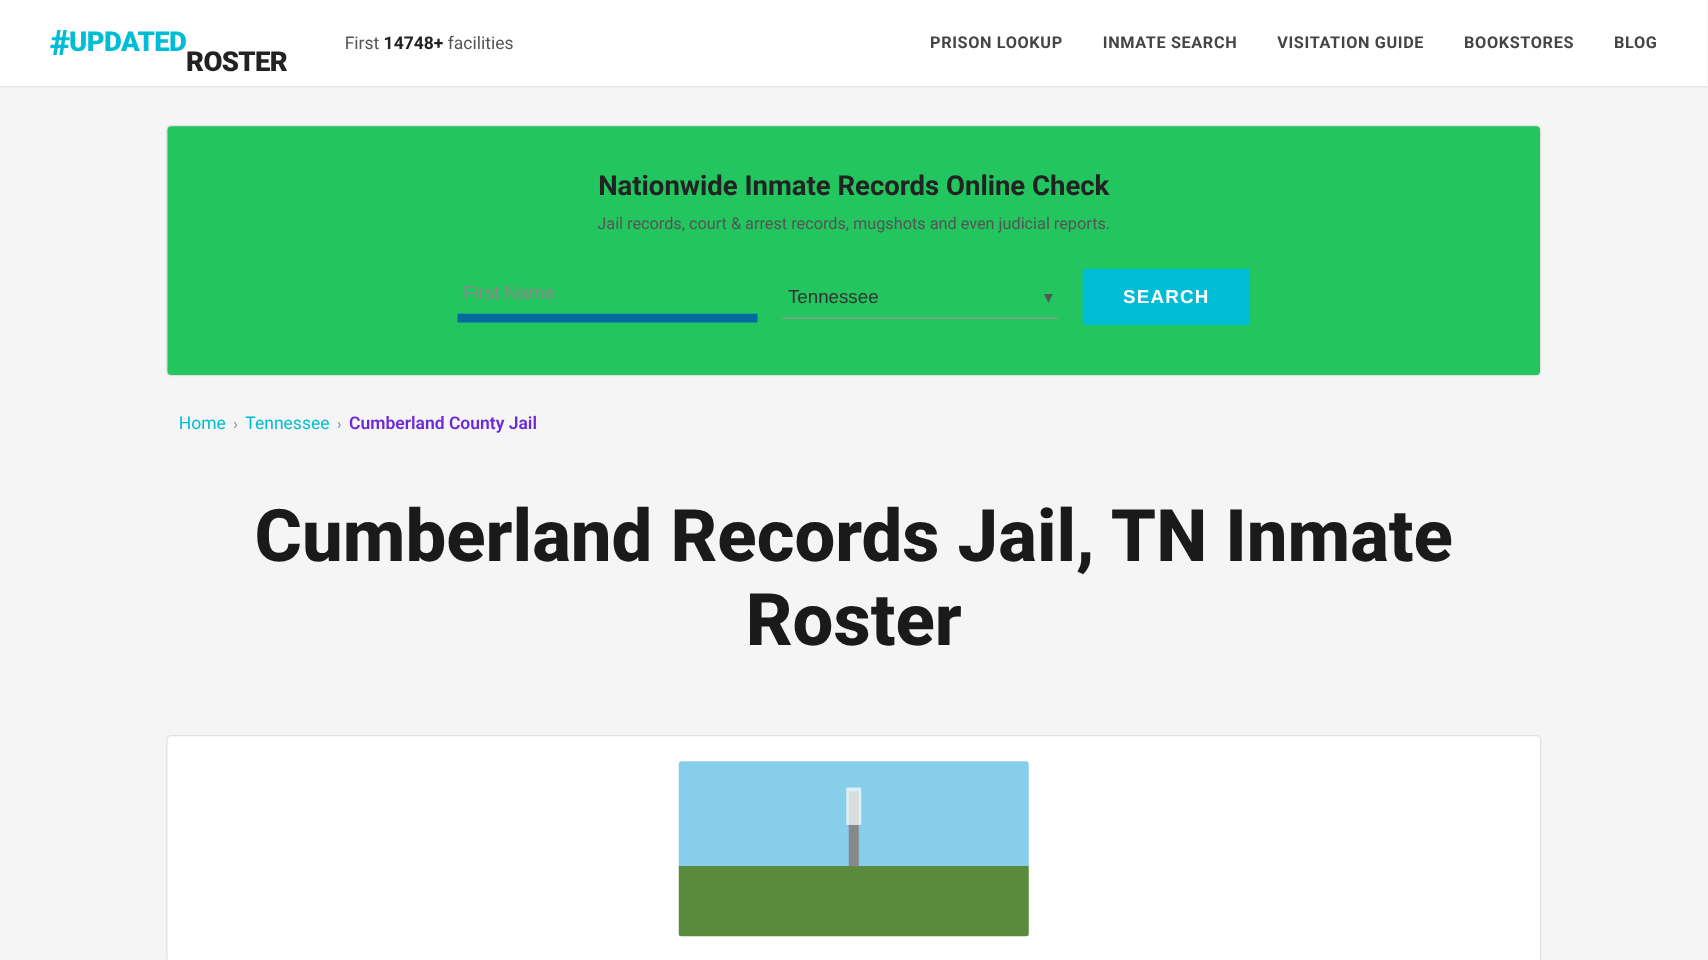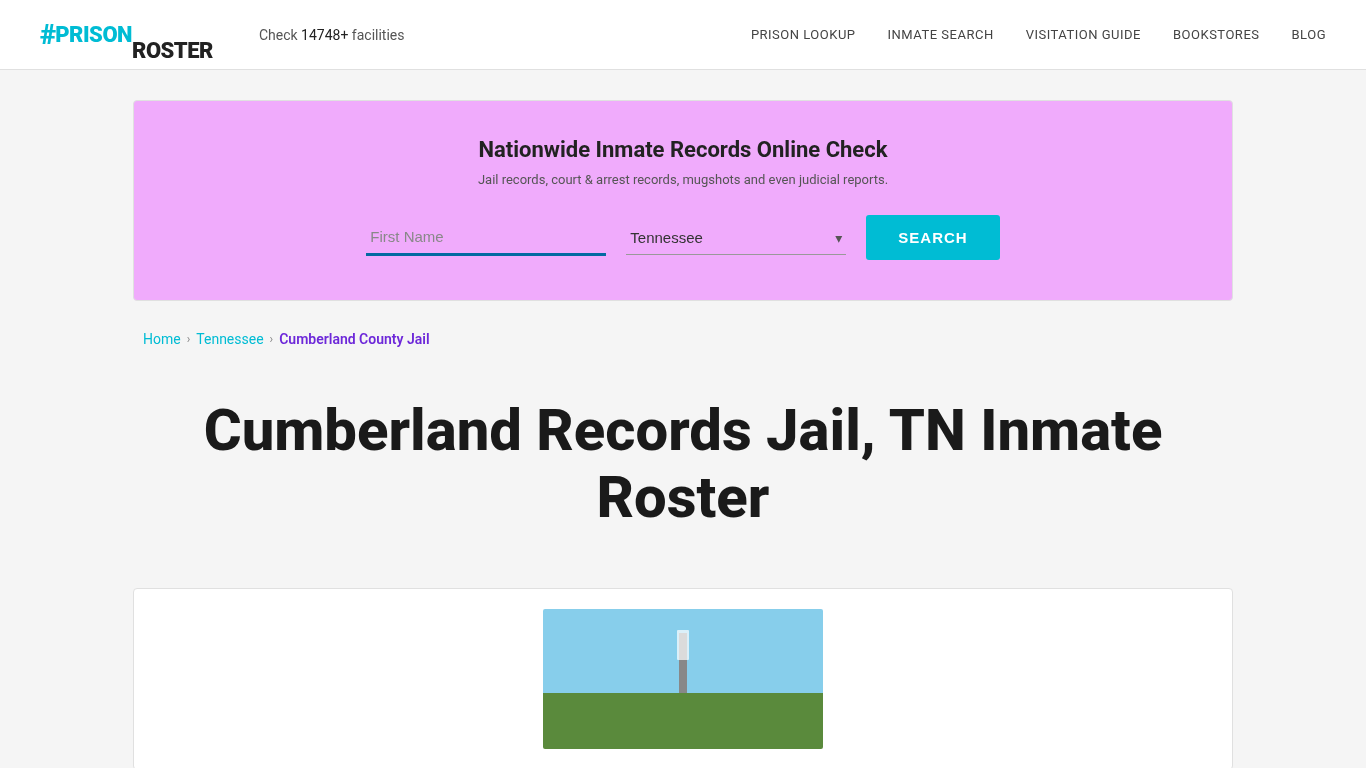--- a/index.html
+++ b/index.html
@@ -57,43 +57,43 @@
     }
 
     .facilities-text {
       color: #555;
       font-size: 14px;
       white-space: nowrap;
     }
 
     .facilities-text strong {
       color: #222;
-      font-weight: 400;
+      font-weight: 700;
     }
 
     .nav-links {
       display: flex;
       align-items: center;
       gap: 32px;
       margin-left: auto;
     }
 
     .nav-link {
       color: #444;
       text-decoration: none;
       font-size: 13px;
-      font-weight: 400;
+      font-weight: 700;
       letter-spacing: 0.5px;
       text-transform: uppercase;
       white-space: nowrap;
     }
 
     
     .search-banner {
-      background: #f0abfc;
+      background: #22c55e;
       border: 1px solid #e0e0e0;
       border-radius: 4px;
       margin: 30px auto;
       max-width: 1100px;
       padding: 36px 40px 40px;
       text-align: center;
     }
 
     .search-banner-title {
       font-size: 22px;
@@ -111,21 +111,21 @@
     .search-form {
       display: flex;
       align-items: center;
       justify-content: center;
       gap: 20px;
       flex-wrap: wrap;
     }
 
     .search-input {
       border: none;
-      border-bottom: 3px solid #0369a1;
+      border-bottom: 7px solid #0369a1;
       outline: none;
       font-size: 15px;
       color: #555;
       padding: 8px 4px;
       width: 240px;
       background: transparent;
     }
 
     .search-input::placeholder {
       color: #888;
@@ -275,26 +275,26 @@
       background: rgba(255,255,255,0.7);
       border-radius: 1px;
     }
   </style>
 </head>
 <body>
 
 <nav class="navbar">
   <a class="logo" href="#">
     <span class="logo-hash">#</span>
-      <span class="logo-prison">PRISON</span>
+      <span class="logo-prison">UPDATED</span>
       <span class="logo-roster">ROSTER</span>
   </a>
 
   <span class="facilities-text">
-    <span>Check </span><strong>14748+</strong><span> facilities</span>
+    <span>First </span><strong>14748+</strong><span> facilities</span>
   </span>
 
   <div class="nav-links">
     <a class="nav-link" href="#">PRISON LOOKUP</a>
     <a class="nav-link" href="#">INMATE SEARCH</a>
     <a class="nav-link" href="#">VISITATION GUIDE</a>
     <a class="nav-link" href="#">BOOKSTORES</a>
     <a class="nav-link" href="#">BLOG</a>
   </div>
 </nav>

